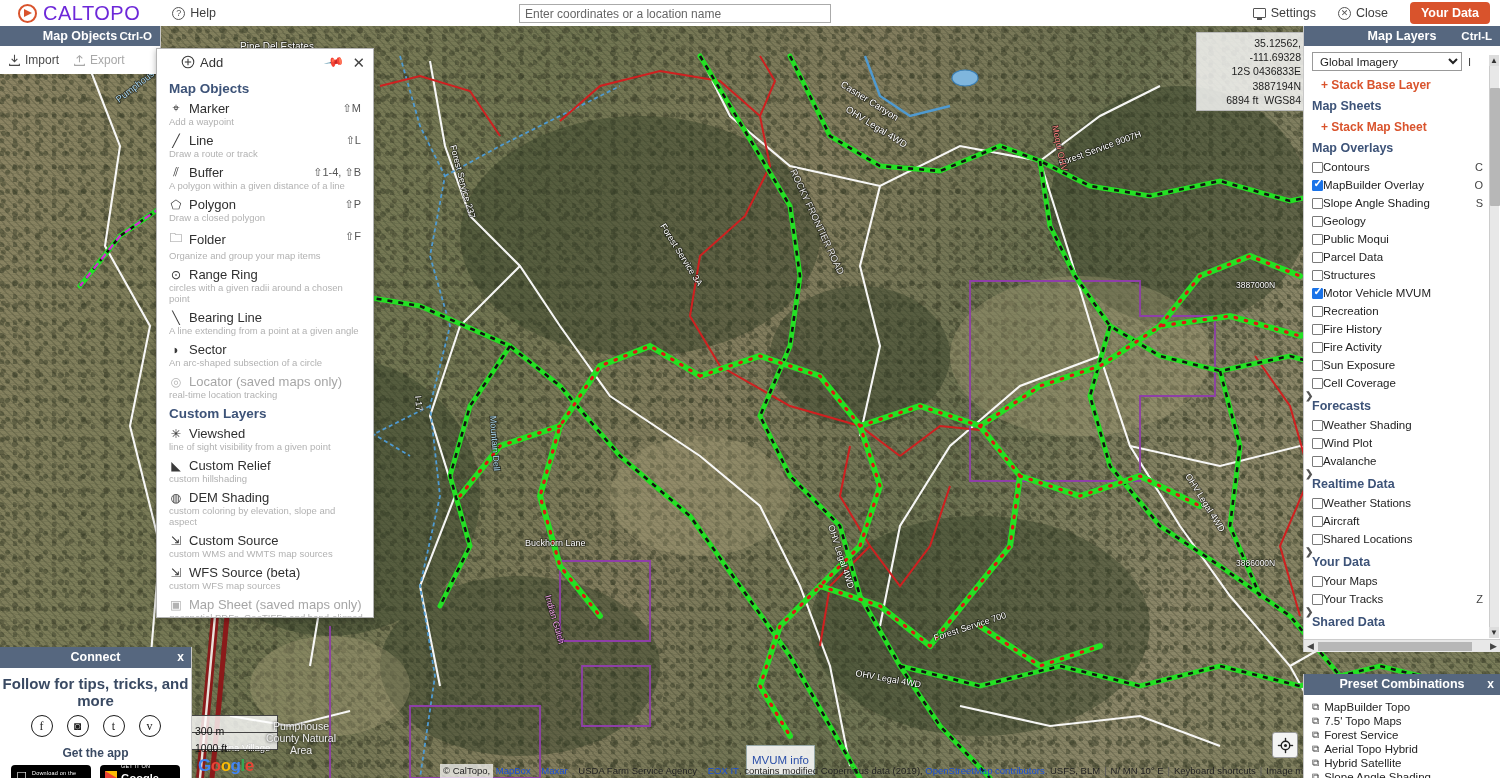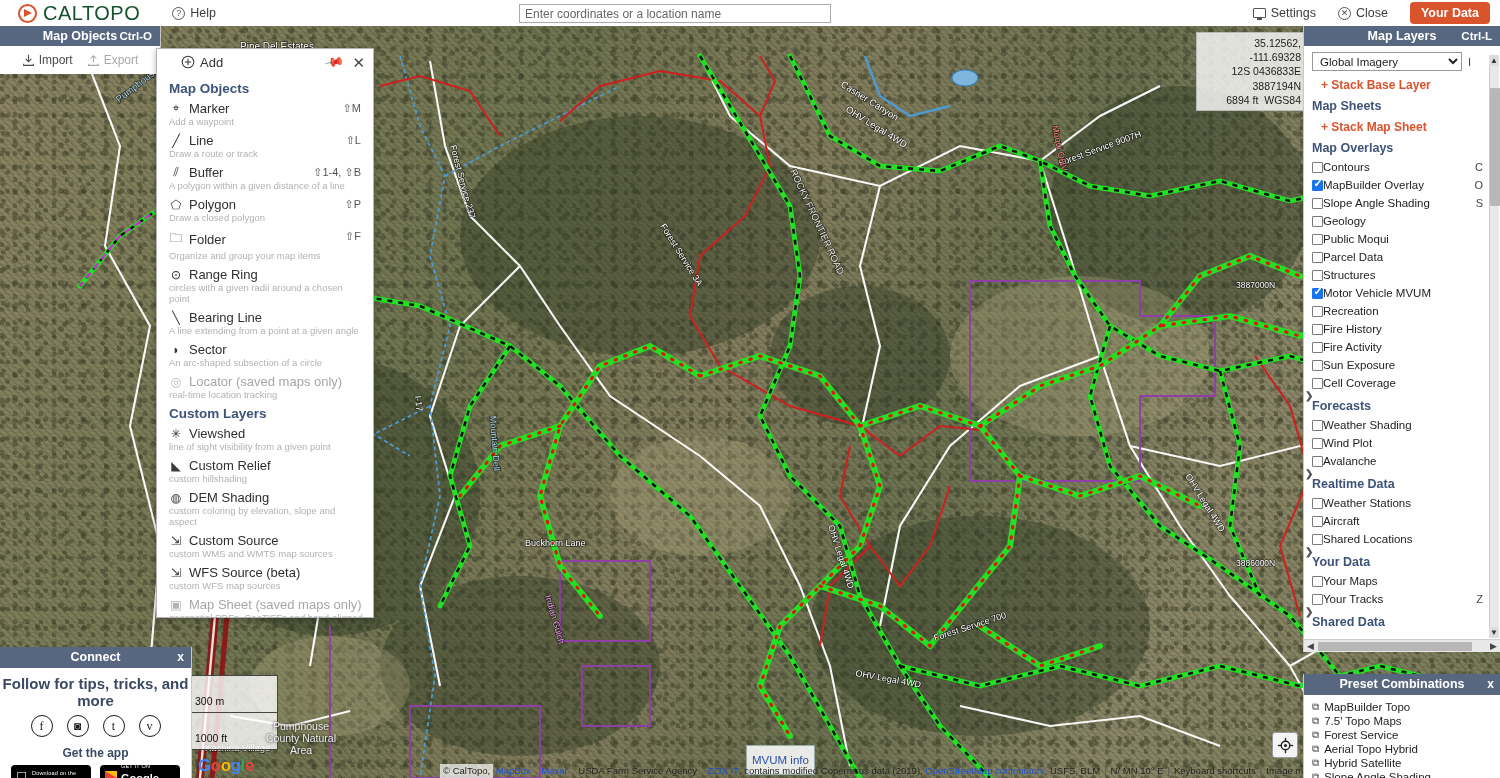--- a/index.html
+++ b/index.html
@@ -25,21 +25,21 @@
     border: 2px solid #d9532c; position: relative; display: inline-block;
   }
   .logo-mark::after {
     content: ""; position: absolute; left: 4px; top: 3.5px;
     width: 0; height: 0;
     border-top: 4.5px solid transparent;
     border-bottom: 4.5px solid transparent;
     border-left: 8px solid #d9532c;
   }
   .logo-text {
-    font-size: 20px; letter-spacing: 0.5px; color: #14532d;
+    font-size: 20px; letter-spacing: 0.5px; color: #6d28d9;
     font-weight: 400; font-family: "Liberation Sans", sans-serif;
   }
   .top-help {
     margin-left: 32px; display: flex; align-items: center; gap: 5px;
     color: #3d3d3d; font-size: 12.5px; cursor: pointer;
   }
   .circ-icon {
     width: 13px; height: 13px; border-radius: 50%; border: 1.3px solid #555;
     display: inline-flex; align-items: center; justify-content: center;
     font-size: 9px; line-height: 1; color: #555;
@@ -90,21 +90,21 @@
     border: 1px solid #b9b9b9; font-size: 10.5px; color: #222;
     padding: 3px 6px; text-align: right; line-height: 1.35;
     font-family: "Liberation Sans", sans-serif;
   }
   .scalebar {
     position: absolute; left: 190px; bottom: 28px; width: 88px;
     font-size: 10.5px; color: #111;
   }
   .scalebar div {
     background: rgba(255,255,255,0.8); border: 1px solid #444; border-top: none;
-    padding: 18px 4px; height: 15px; line-height: 14px;
+    padding: 8px 4px; height: 15px; line-height: 14px;
   }
   .scalebar div:first-child { border-top: 1px solid #444; }
   .mvum-info {
     position: absolute; left: 746px; top: 719px;
     background: rgba(248,248,248,.9); border: 1px solid #9aa;
     color: #2b4fa8; font-size: 11.5px; padding: 8px 5px; cursor: pointer;
   }
   .locate-btn {
     position: absolute; right: 202px; bottom: 20px;
     width: 26px; height: 26px; background: #f4f4f4; border: 1px solid #999;
@@ -137,21 +137,21 @@
   .panel-head .hk {
     position: absolute; right: 8px; font-size: 11.5px; font-weight: bold;
   }
 
   .left-top {
     position: absolute; left: 0; top: 26px; width: 161px; z-index: 30;
     background: #fff; border-right: 1px solid #c8c8c8;
   }
   .left-tools {
     display: flex; gap: 14px; padding: 6px 8px; font-size: 12px; color: #4a4a4a;
-    background: #fff; height: 28px; align-items: center; justify-content: center;
+    background: #fff; height: 28px; align-items: center;
   }
   .tool { display: flex; align-items: center; gap: 4px; cursor: pointer; }
   .tool.disabled { color: #a8a8a8; }
 
   
   .addpanel {
     position: absolute; left: 156px; top: 48px; width: 218px; height: 570px;
     background: #fff; border: 1px solid #b4b4b4; z-index: 35;
     box-shadow: 0 2px 6px rgba(0,0,0,.3);
     overflow: hidden;

